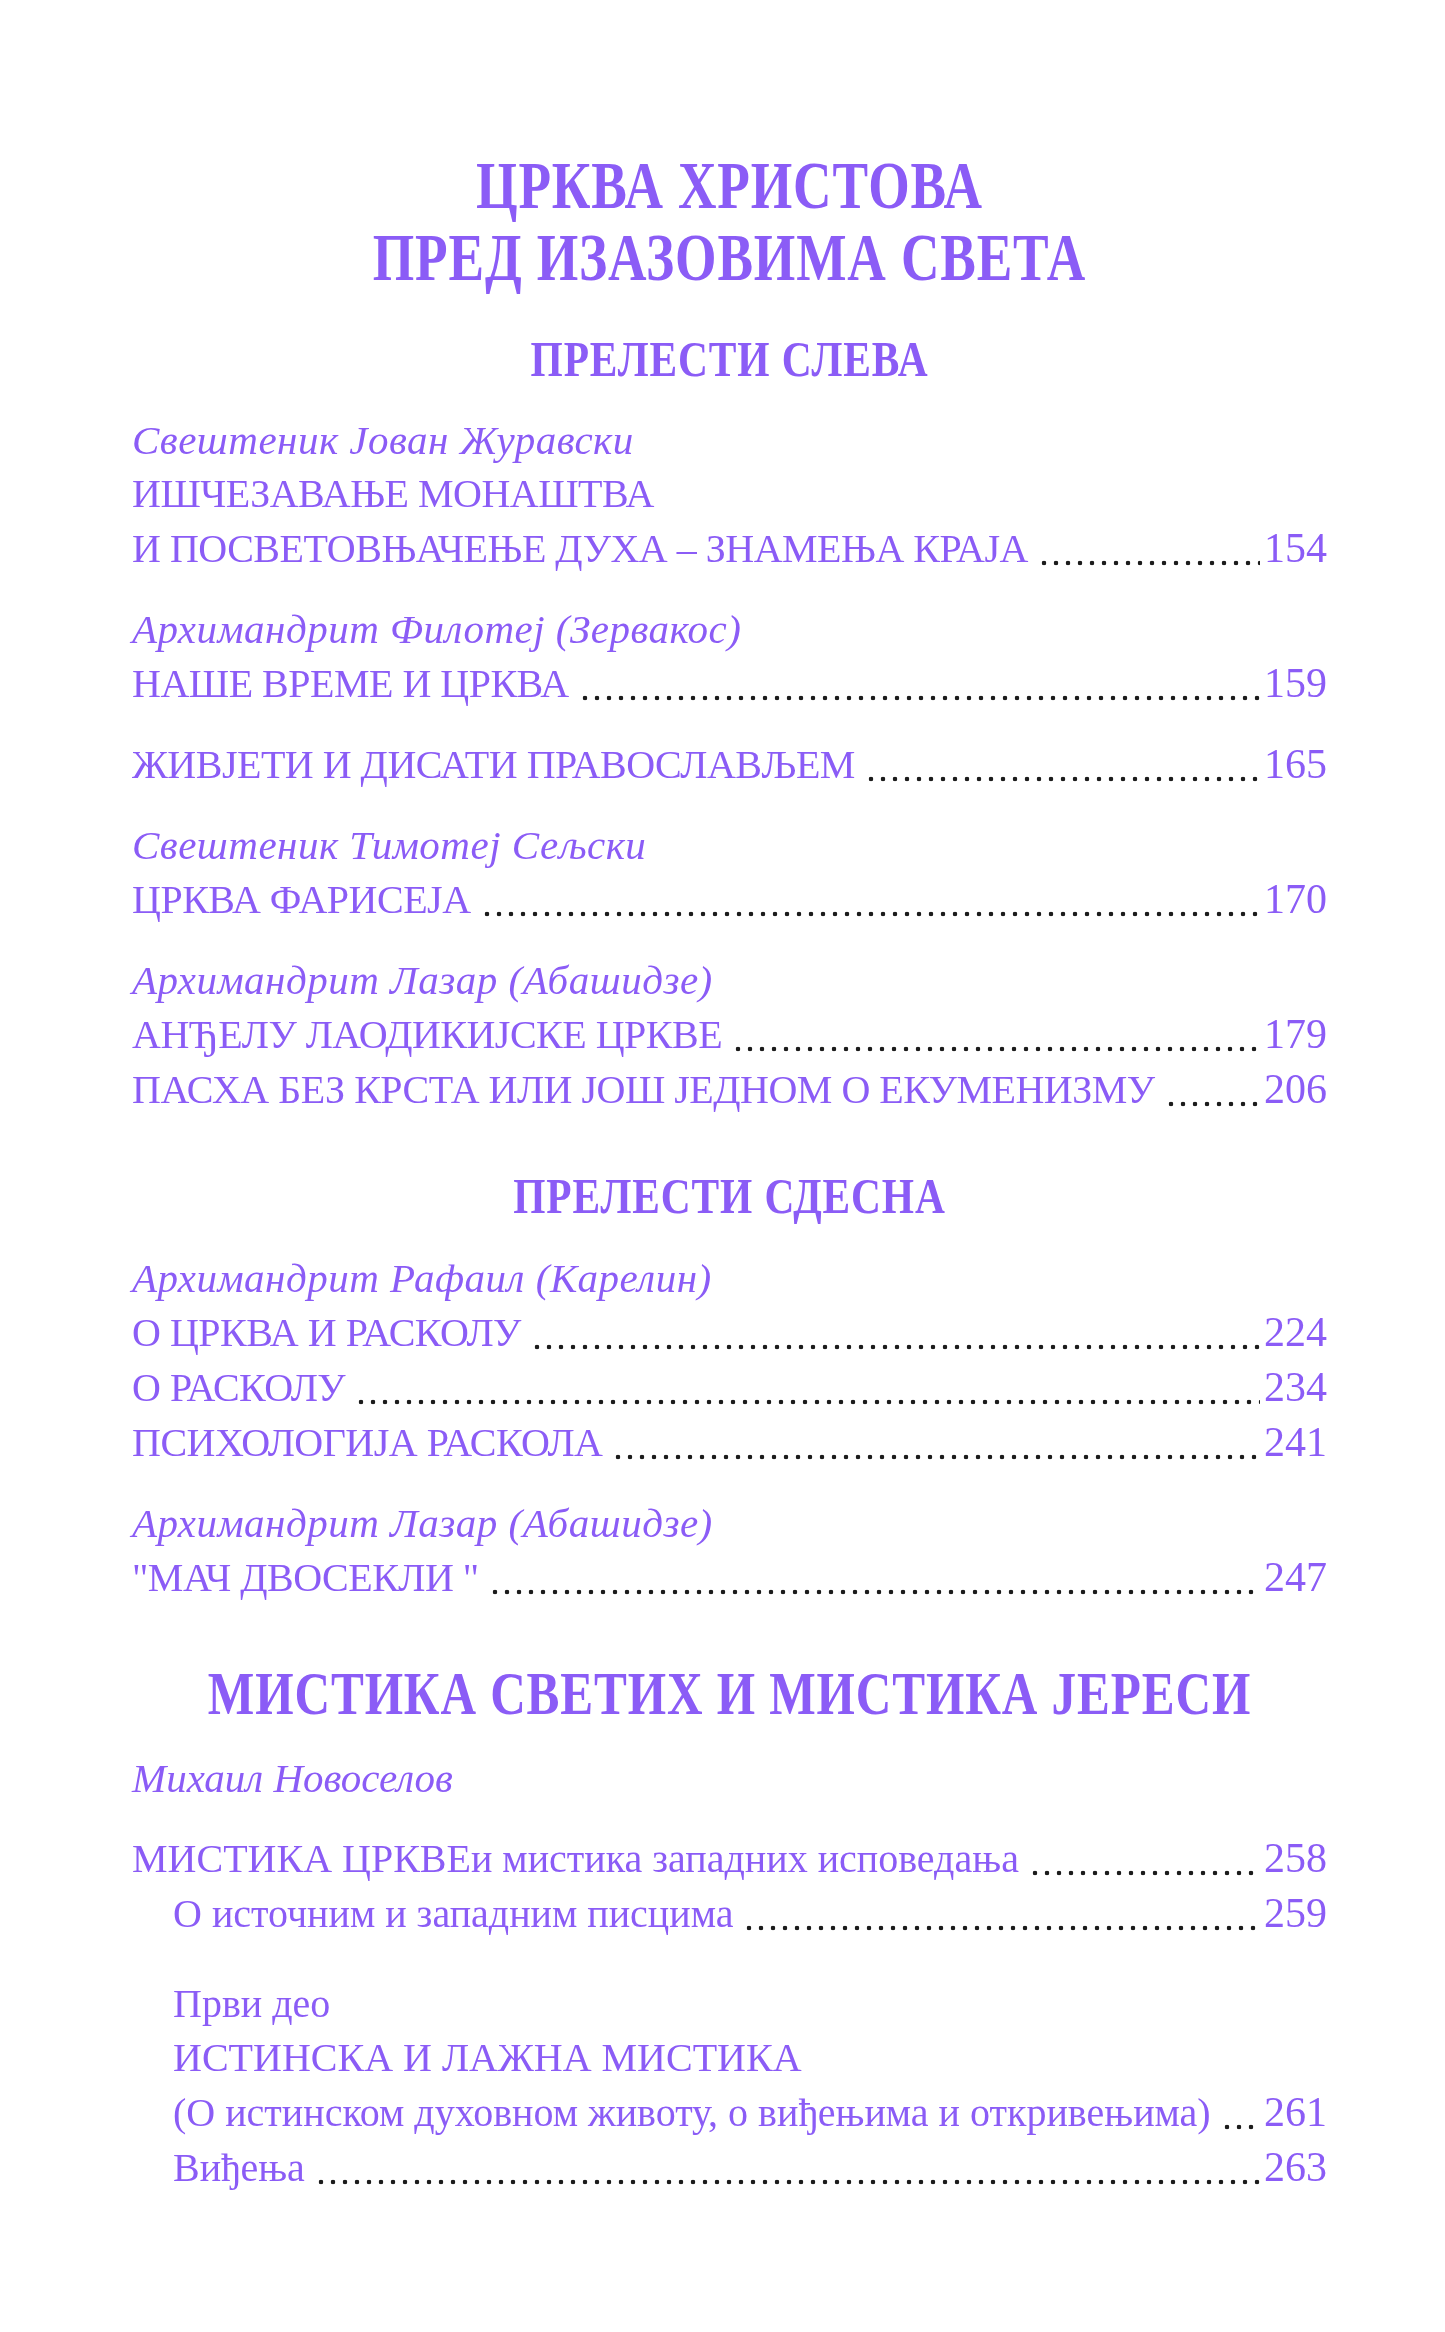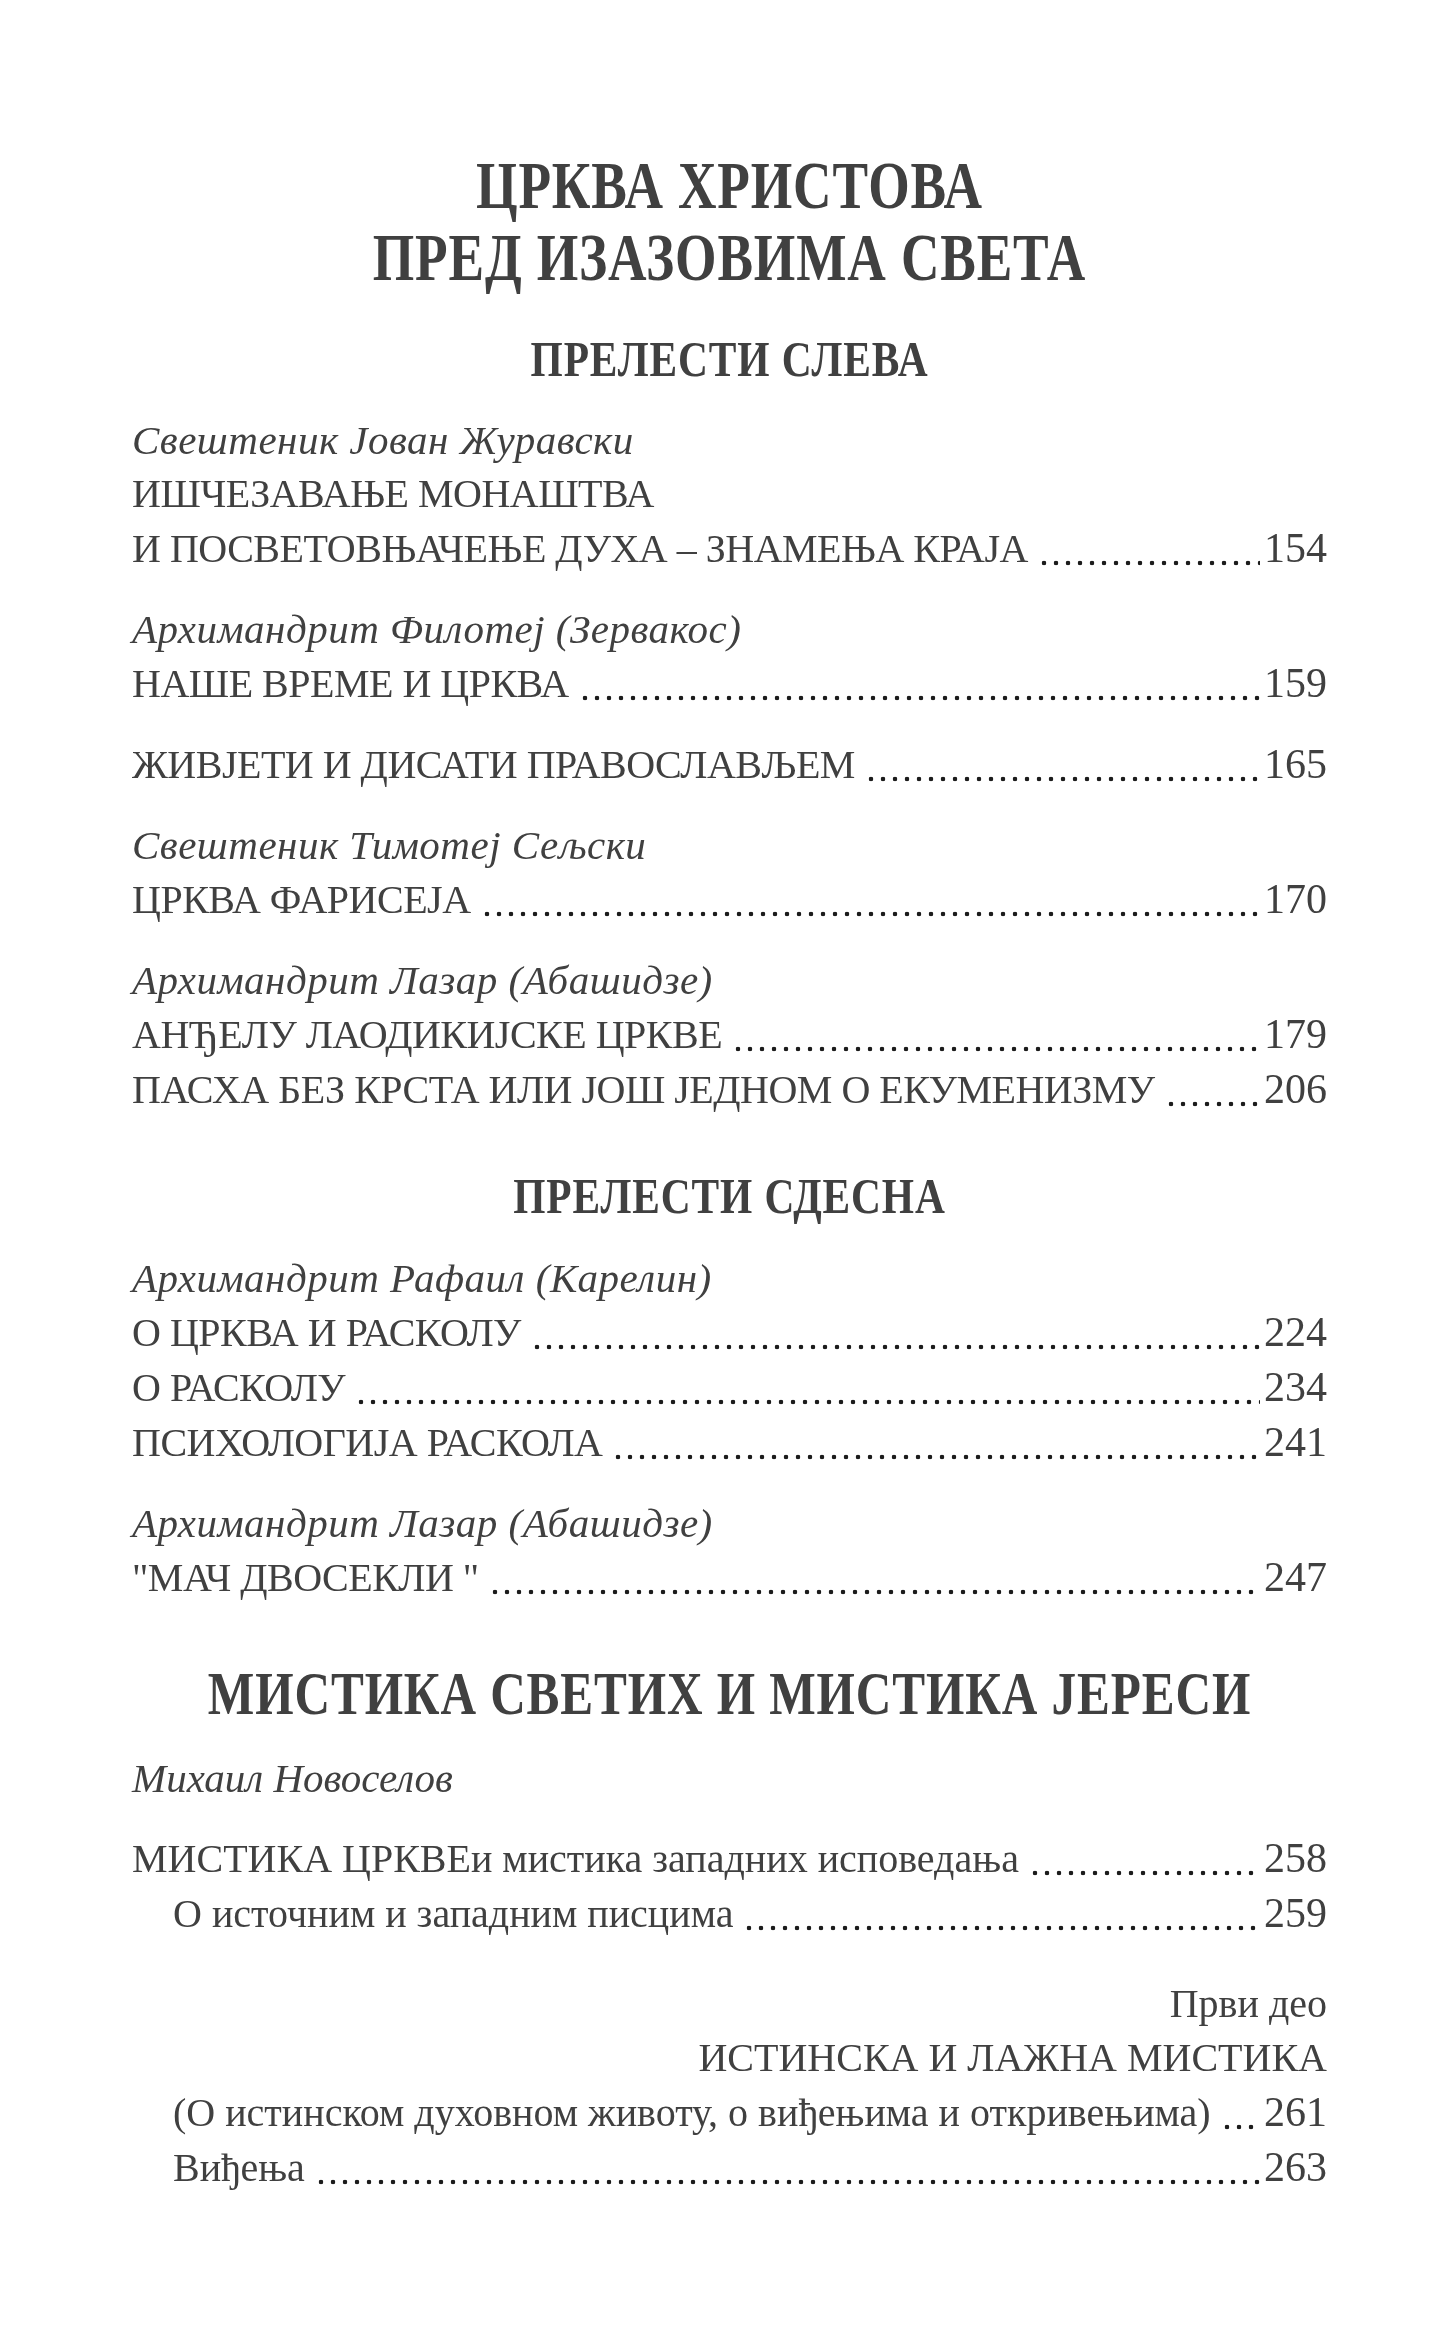--- a/index.html
+++ b/index.html
@@ -5,21 +5,21 @@
   html, body { margin: 0; padding: 0; background: #e9e9e9; }
   .page {
     position: relative;
     width: 1445px;
     height: 2332px;
     margin: 0 auto;
     background: #ffffff;
     box-sizing: border-box;
     padding: 150px 118px 0 132px;
     font-family: "Liberation Serif", "DejaVu Serif", serif;
-    color: #404040;
+    color: #8b5cf6;
     overflow: hidden;
   }
 
   
   .book-title {
     margin: 0;
     text-align: center;
     font-size: 62px;
     line-height: 1.05;
     font-weight: 700;
@@ -67,21 +67,21 @@
     margin: 0 4px 9px 10px;
     background-image: radial-gradient(circle, #1c1c1c 2px, rgba(0,0,0,0) 2.6px);
     background-size: 12px 8px;
     background-repeat: repeat-x;
     background-position: 0 50%;
   }
   .pg { font-size: 42px; letter-spacing: 0; }
 
   
   .part2 .caps, .part2 .t, .part2 .line { letter-spacing: 0; }
-  .indent { padding-left: 41px; text-align: right; }
+  .indent { padding-left: 41px; }
   .sub-block { margin-top: 36px; }
 </style>
 </head>
 <body>
 
 <div class="page">
 
   <h1 class="book-title">
     <div>ЦРКВА ХРИСТОВА</div>
     <div>ПРЕД ИЗАЗОВИМА СВЕТА</div>

